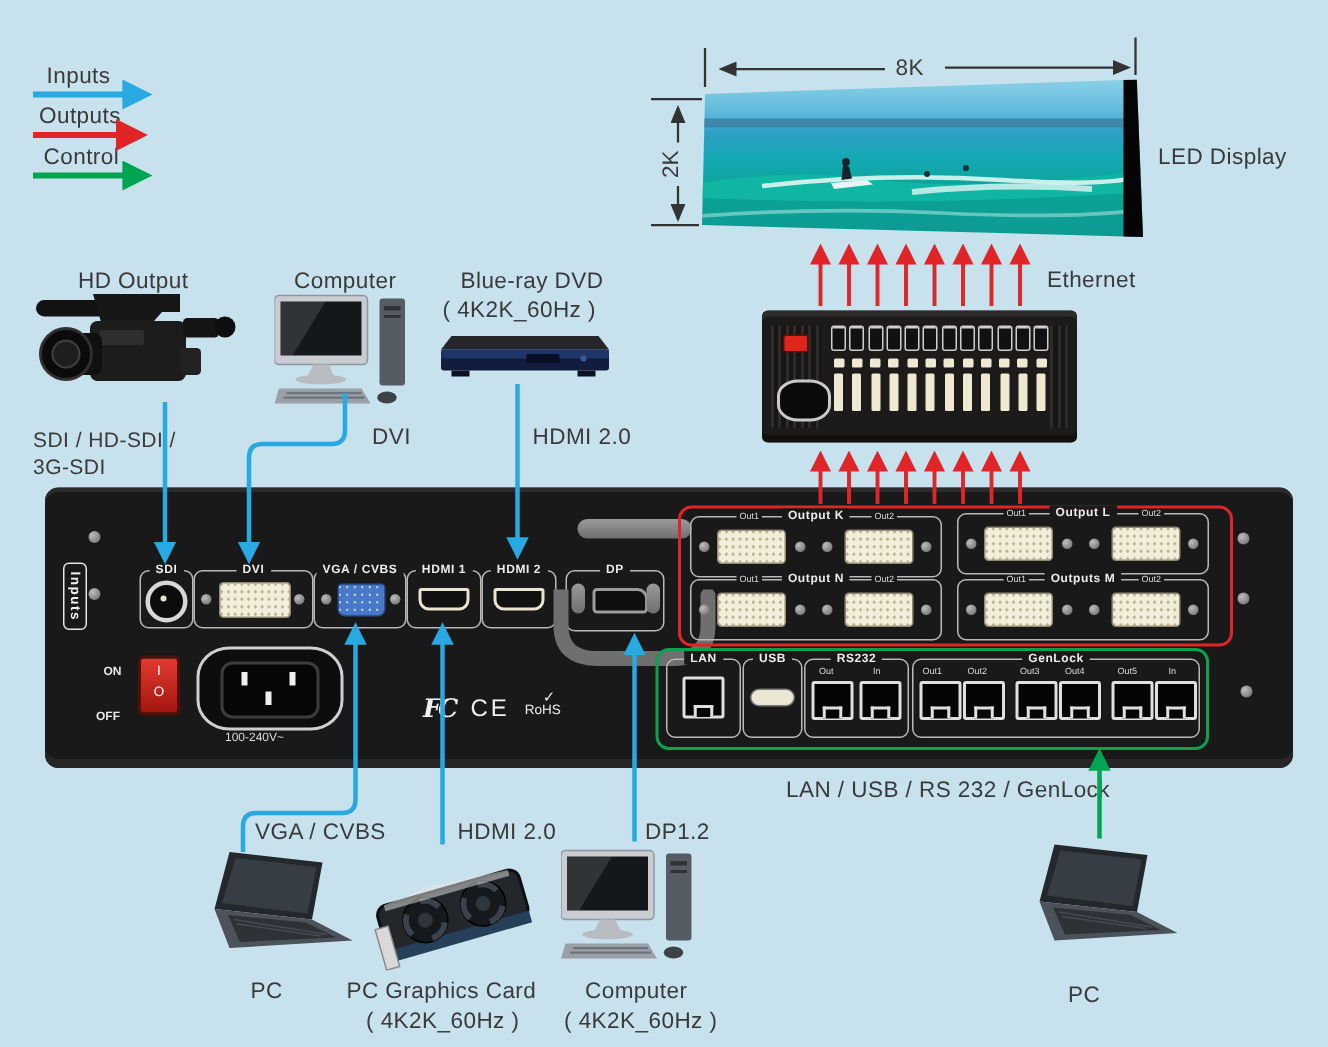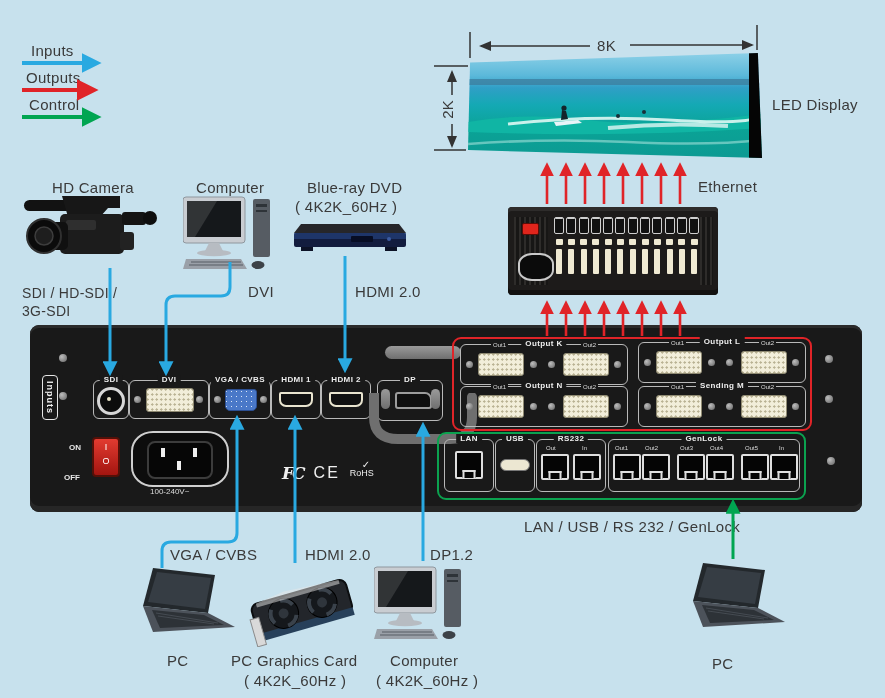--- a/index.html
+++ b/index.html
@@ -237,21 +237,21 @@
           <div class="cbar"></div>
         </div>
       <div class="card">
           <div class="cport"></div>
           <div class="csq"></div>
           <div class="cbar"></div>
         </div>
     </div>
   </div>
 
-  <div class="lbl" style="left:52px;top:179px;">HD Camera</div>
+  <div class="lbl" style="left:52px;top:179px;">HD Output</div>
   <svg class="abs" style="left:22px;top:192px;" width="138" height="76" viewBox="0 0 138 76">
     <rect x="2" y="8" width="50" height="11" rx="5.5" fill="#121212"></rect>
     <path d="M40,4 h58 v12 h-12 l-8,9 h-32 z" fill="#171717"></path>
     <rect x="38" y="22" width="64" height="40" rx="5" fill="#1c1c1c"></rect>
     <rect x="44" y="28" width="30" height="10" rx="2" fill="#2f2f2f"></rect>
     <rect x="8" y="30" width="38" height="28" rx="5" fill="#101010"></rect>
     <circle cx="22" cy="44" r="17" fill="#0b0b0b" stroke="#303030" stroke-width="2"></circle>
     <circle cx="22" cy="44" r="9" fill="#1e1e1e" stroke="#3d3d3d" stroke-width="1.5"></circle>
     <rect x="100" y="20" width="24" height="13" rx="3" fill="#141414"></rect>
     <circle cx="128" cy="26" r="7" fill="#0e0e0e"></circle>
@@ -329,21 +329,21 @@
       <div class="pill" style="left:3px;top:8px;width:9px;height:20px;"></div>
       <div class="dp" style="left:17px;top:11px;width:33px;height:13px;"></div>
       <div class="pill" style="left:53px;top:8px;width:9px;height:20px;"></div>
     </div>
 
     <div class="pill" style="left:355px;top:21px;width:76px;height:13px;"></div>
     <svg class="abs" style="left:338px;top:68px;" width="112" height="52" viewBox="0 0 112 52">
       <path d="M6,0 V24 Q6,46 30,46 H82 Q104,46 104,24 V4" stroke="#6f6f6f" stroke-width="10" fill="none" stroke-linecap="round"></path>
     </svg>
 
-    <div class="outbox" style="left:422px;top:12px;width:356px;height:90px;">
+    <div class="outbox" style="left:422px;top:12px;width:356px;height:90px;padding-left:10px;">
 
       <div class="pgroup" style="left:6px;top:5px;width:166px;height:39px;">
         <div class="ptitle">Output K</div>
         <div class="tinylbl" style="left:30px;top:-3px;background:#191919;padding:0 2px;">Out1</div>
         <div class="tinylbl" style="left:120px;top:-3px;background:#191919;padding:0 2px;">Out2</div>
         <div class="screw sm" style="left:5px;top:16px;"></div>
         <div class="dvi" style="left:17px;top:8px;width:44px;height:21px;"></div>
         <div class="screw sm" style="left:69px;top:16px;"></div>
         <div class="screw sm" style="left:87px;top:16px;"></div>
         <div class="dvi" style="left:102px;top:8px;width:44px;height:21px;"></div>
@@ -368,21 +368,21 @@
         <div class="tinylbl" style="left:120px;top:-3px;background:#191919;padding:0 2px;">Out2</div>
         <div class="screw sm" style="left:5px;top:16px;"></div>
         <div class="dvi" style="left:17px;top:8px;width:44px;height:21px;"></div>
         <div class="screw sm" style="left:69px;top:16px;"></div>
         <div class="screw sm" style="left:87px;top:16px;"></div>
         <div class="dvi" style="left:102px;top:8px;width:44px;height:21px;"></div>
         <div class="screw sm" style="left:153px;top:16px;"></div>
       </div>
 
       <div class="pgroup" style="left:184px;top:47px;width:166px;height:39px;">
-        <div class="ptitle">Sending M</div>
+        <div class="ptitle">Outputs M</div>
         <div class="tinylbl" style="left:30px;top:-3px;background:#191919;padding:0 2px;">Out1</div>
         <div class="tinylbl" style="left:120px;top:-3px;background:#191919;padding:0 2px;">Out2</div>
         <div class="screw sm" style="left:5px;top:16px;"></div>
         <div class="dvi" style="left:17px;top:8px;width:44px;height:21px;"></div>
         <div class="screw sm" style="left:69px;top:16px;"></div>
         <div class="screw sm" style="left:87px;top:16px;"></div>
         <div class="dvi" style="left:102px;top:8px;width:44px;height:21px;"></div>
         <div class="screw sm" style="left:153px;top:16px;"></div>
       </div>
     </div>

